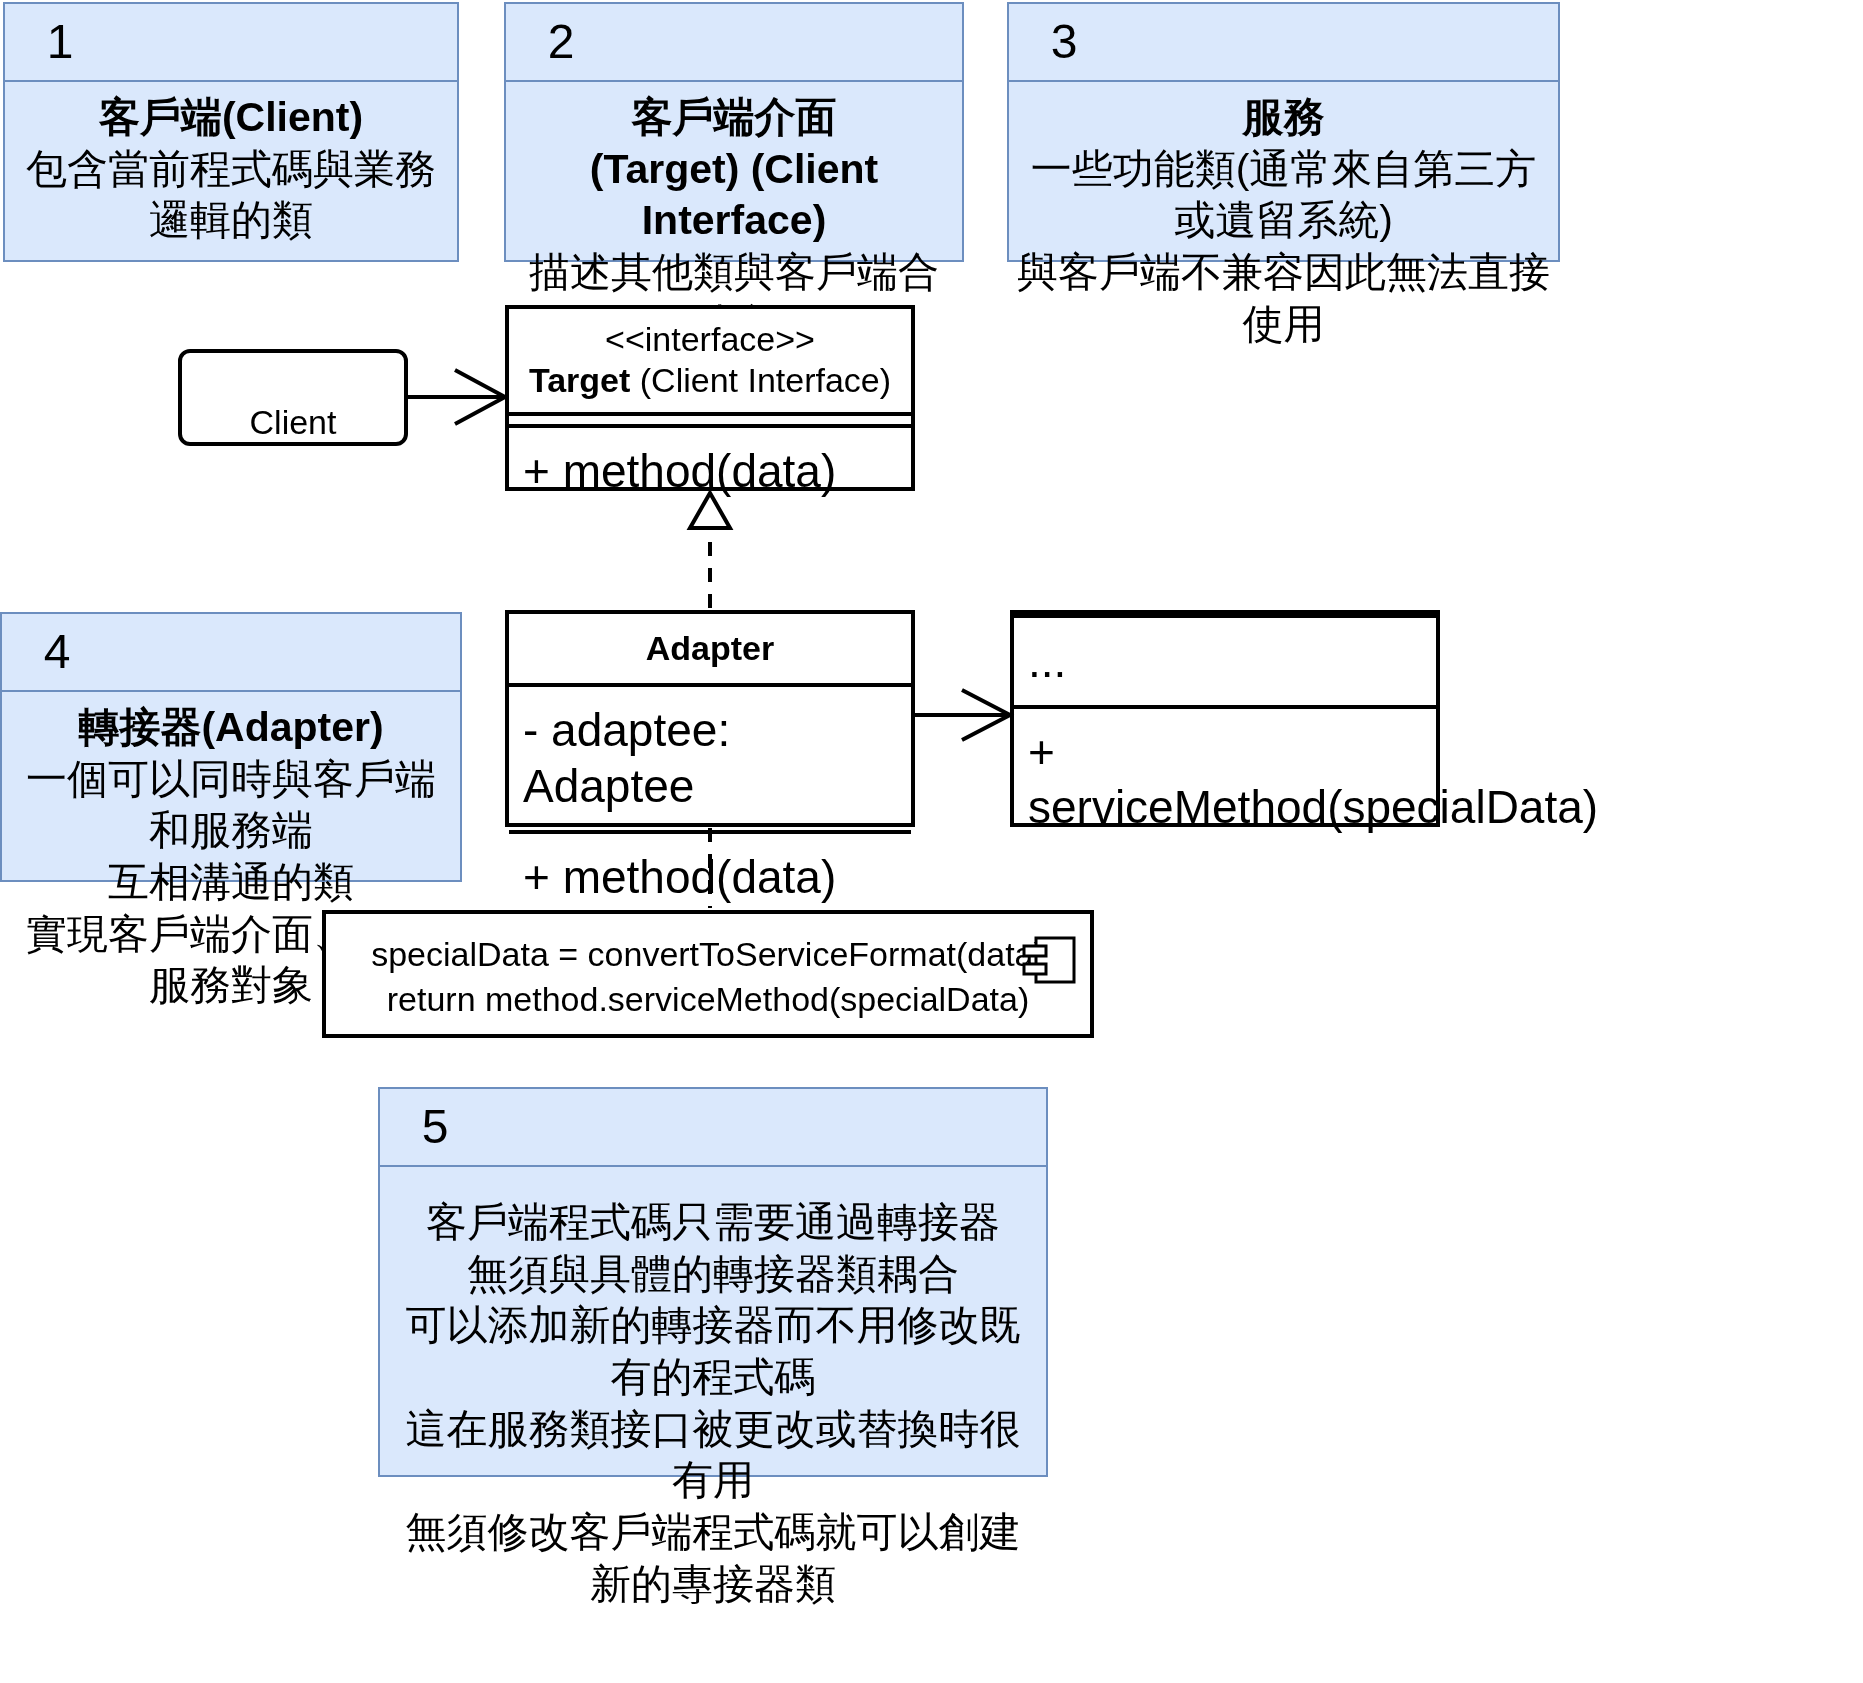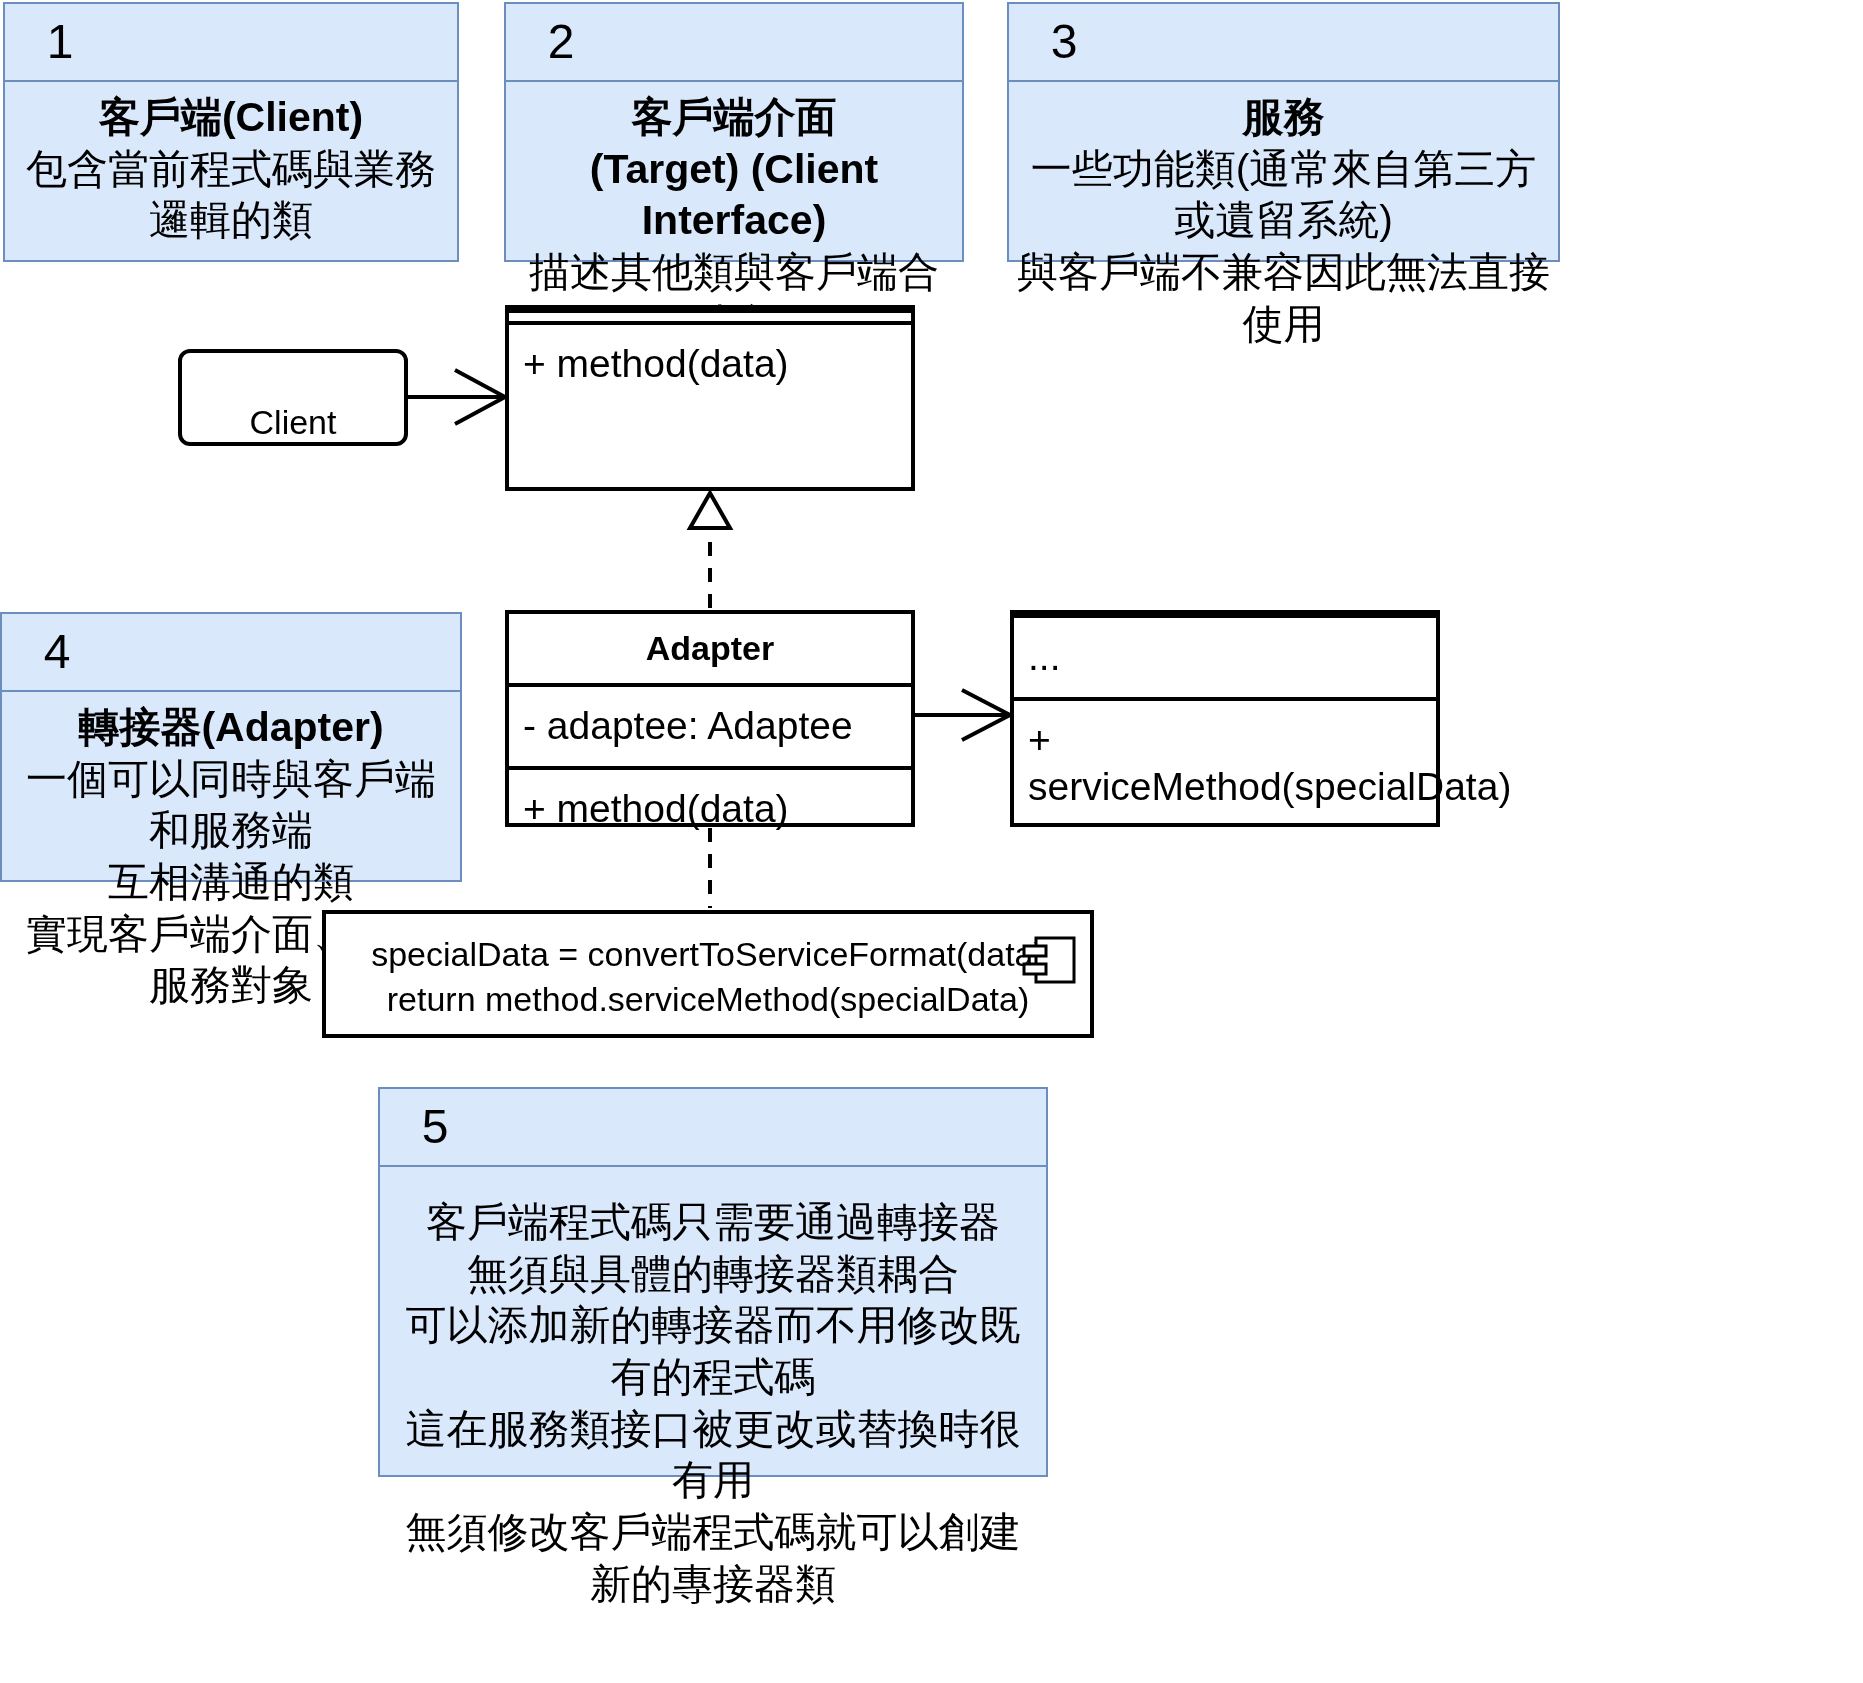--- a/index.html
+++ b/index.html
@@ -37,21 +37,21 @@
 
   
   .uml{border:4px solid #000;background:#fff;}
   .uml-title{
     text-align:center;font-size:34px;line-height:1.22;
     padding:10px 6px 10px 6px;
   }
   .uml-sep{border-top:4px solid #000;}
   .uml-sep-double{border-top:4px solid #000;border-bottom:4px solid #000;height:8px;background:#fff;}
   .uml-row{
-    font-size:39px;line-height:1.2;padding:16px 14px;
+    font-size:46px;line-height:1.2;padding:16px 14px;
   }
   .bold{font-weight:bold;}
 
   
   .client-box{
     border:4px solid #000;border-radius:12px;background:#fff;
     display:flex;align-items:flex-end;justify-content:center;
     font-size:34px;
   }
 
@@ -127,20 +127,26 @@
     <div>這在服務類接口被更改或替換時很有用</div>
     <div>無須修改客戶端程式碼就可以創建新的專接器類</div>
   </div>
 </div>
 
 <div class="abs client-box" style="left:178px;top:349px;width:230px;height:97px;">
   <span>Client</span>
 </div>
 
 <div class="abs uml" style="left:505px;top:305px;width:410px;height:186px;">
+  <div class="uml-title">
+    <div>&lt;&lt;interface&gt;&gt;</div>
+    <div>
+      <span class="bold">Target</span><span> (Client Interface)</span>
+    </div>
+  </div>
   <div class="uml-sep-double"></div>
   <div class="uml-row">+ method(data)</div>
 </div>
 
 <div class="abs uml" style="left:505px;top:610px;width:410px;height:217px;">
   <div class="uml-title bold" style="padding:14px 6px 14px 6px;">Adapter</div>
   <div class="uml-sep"></div>
   <div class="uml-row">- adaptee: Adaptee</div>
   <div class="uml-sep"></div>
   <div class="uml-row">+ method(data)</div>

